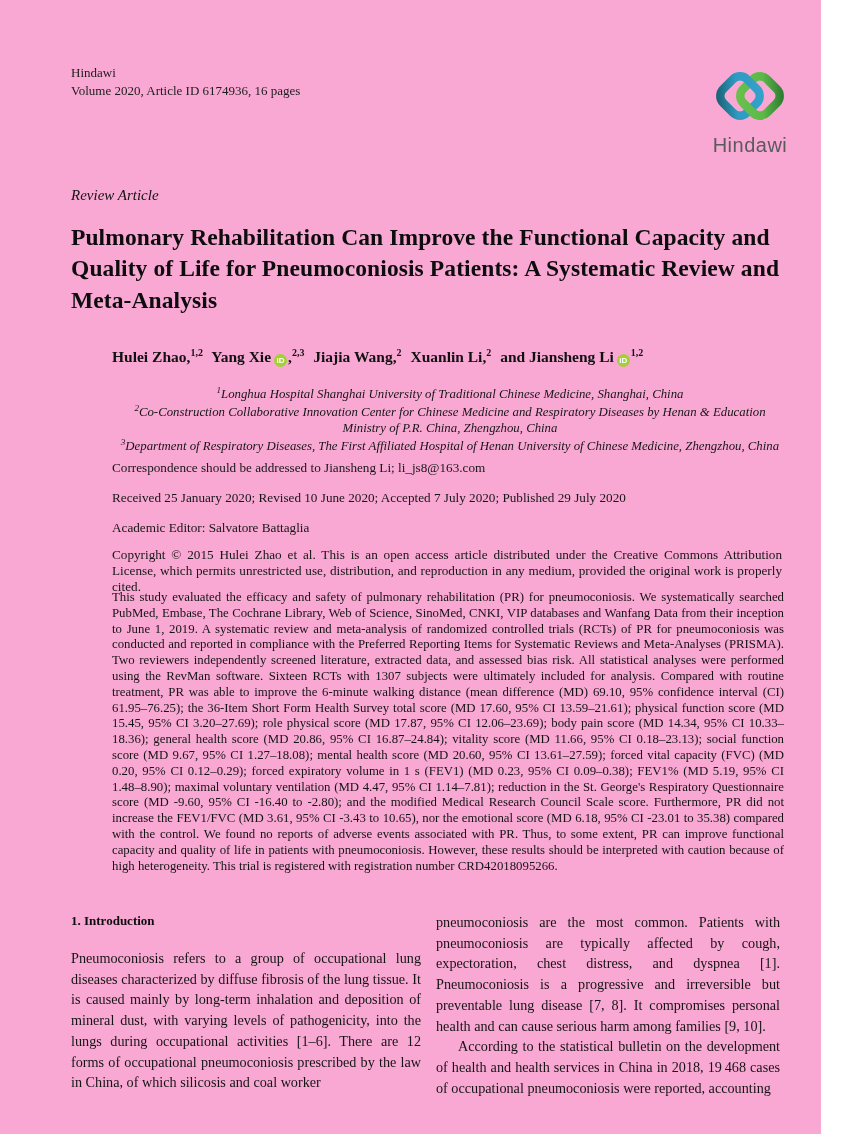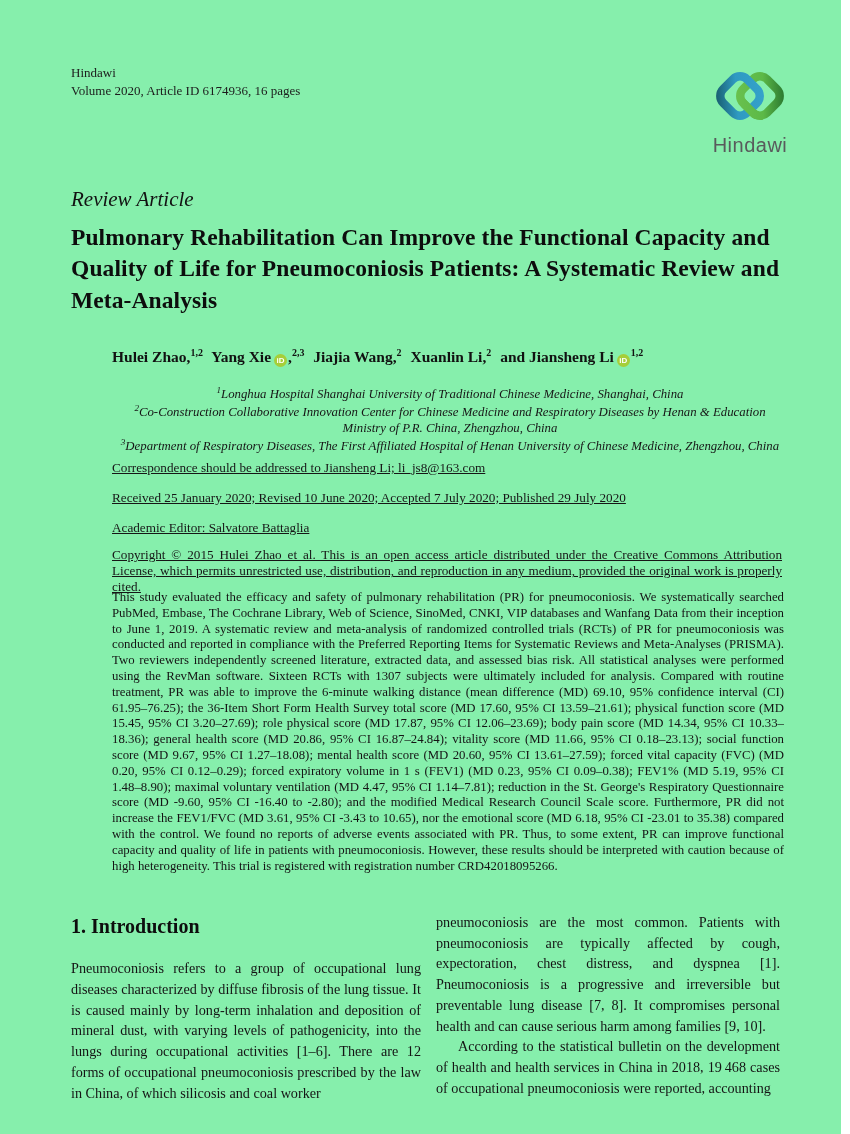--- a/index.html
+++ b/index.html
@@ -1,61 +1,61 @@
 <!DOCTYPE html>
 <html><head>
 <meta charset="utf-8">
 <style>
   html,body{margin:0;padding:0;background:#fff;}
-  .page{position:relative;width:821px;height:1134px;background:#86efac;overflow:hidden;
-        font-family:"Liberation Serif",serif;color:#1a1a1a;padding-left:20px;}
+  .page{position:relative;width:821px;height:1134px;background:#f9a8d4;overflow:hidden;
+        font-family:"Liberation Serif",serif;color:#1a1a1a;}
 
   
   .header-block{position:absolute;left:71px;top:64px;font-size:13px;line-height:1.38;color:#1c1c1c;}
   .header-block div{white-space:nowrap;}
   .doi-link{color:#1c1c1c;text-decoration:none;}
 
   
   .logo-block{position:absolute;left:694px;top:60px;width:112px;text-align:center;}
   .logo-block svg{display:block;margin:0 auto;}
   .logo-word{font-family:"Liberation Sans",sans-serif;font-size:20px;color:#595a5c;
              letter-spacing:.5px;margin-top:2px;}
 
   
-  .review-article{position:absolute;left:71px;top:187px;font-size:21px;font-style:italic;color:#121212;text-align:right;}
+  .review-article{position:absolute;left:71px;top:187px;font-size:15px;font-style:italic;color:#121212;text-align:right;}
   .article-title{position:absolute;left:71px;top:222px;width:714px;font-size:23.5px;font-weight:bold;
                  line-height:1.34;color:#0d0d0d;letter-spacing:.1px;}
 
   .byline{position:absolute;left:112px;top:347px;width:670px;font-size:15.5px;font-weight:bold;color:#111;}
   .byline sup{font-size:10px;font-weight:bold;}
   .author{margin-right:5px;}
   .orcid-badge{display:inline-block;width:13px;height:13px;border-radius:50%;background:#A6CE39;
                color:#fff;font-family:"Liberation Sans",sans-serif;font-size:8px;font-weight:bold;
                text-align:center;line-height:13px;vertical-align:-1px;margin:0 1px 0 3px;}
 
   .affiliations{position:absolute;left:112px;top:385px;width:676px;font-size:12.8px;font-style:italic;
                 line-height:1.18;color:#161616;text-align:center;}
   .affiliations .aff{margin-bottom:1px;}
   .affiliations sup{font-size:9px;font-style:italic;}
 
-  .meta-line{position:absolute;left:112px;width:670px;font-size:13.2px;color:#161616;text-decoration:underline;}
+  .meta-line{position:absolute;left:112px;width:670px;font-size:13.2px;color:#161616;}
   .correspondence{top:460px;}
   .dates{top:490px;}
   .editor{top:520px;}
   .copyright{top:547px;line-height:1.23;text-align:justify;}
   .email-link{color:#161616;text-decoration:none;}
 
   .abstract{position:absolute;left:112px;top:590px;width:672px;font-size:12.8px;line-height:1.235;
             text-align:justify;color:#141414;}
 
   
   .col{position:absolute;font-size:14.2px;line-height:1.46;text-align:justify;color:#141414;}
   .col-left{left:71px;top:912px;width:350px;}
   .col-right{left:436px;top:912px;width:344px;}
-  .section-heading{font-size:20px;font-weight:bold;color:#0d0d0d;margin:0 0 17px 0;text-align:left;}
+  .section-heading{font-size:13px;font-weight:bold;color:#0d0d0d;margin:0 0 17px 0;text-align:left;}
   .para{margin:0;}
   .para.indent{text-indent:22px;}
 </style>
 </head>
 <body>
 
 <div class="page">
 
   <div class="header-block">
     <div>Hindawi</div>

